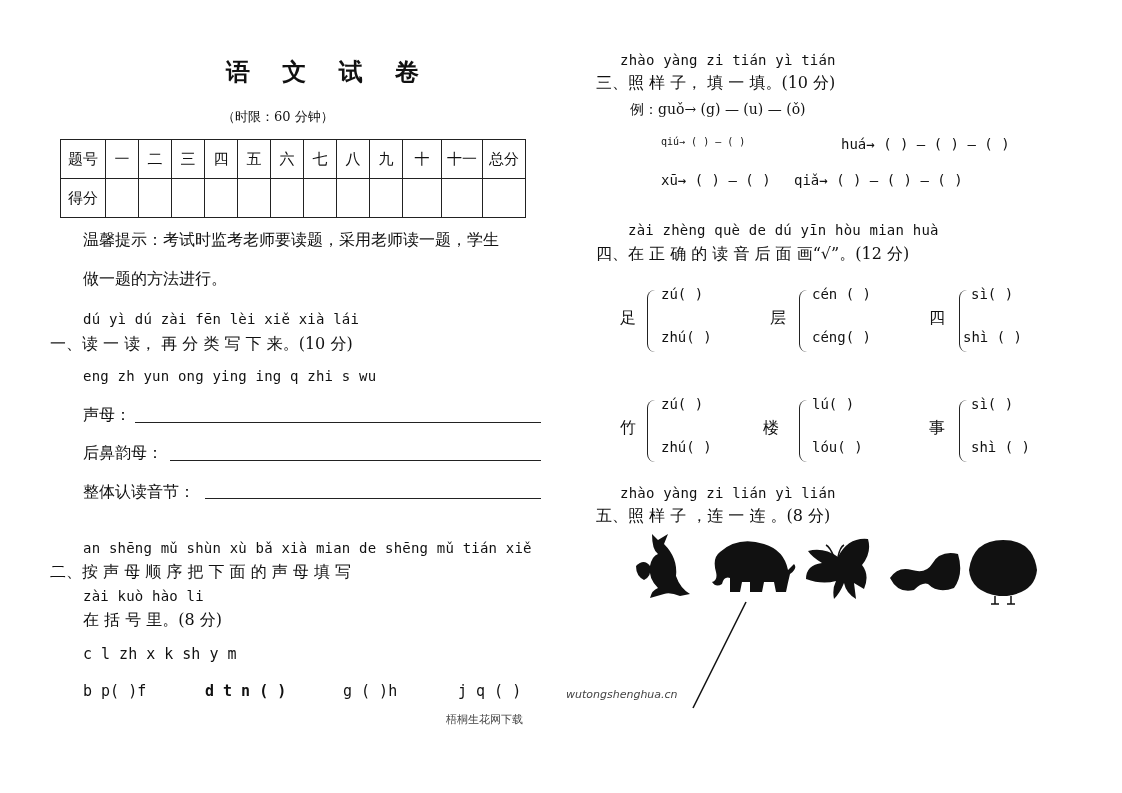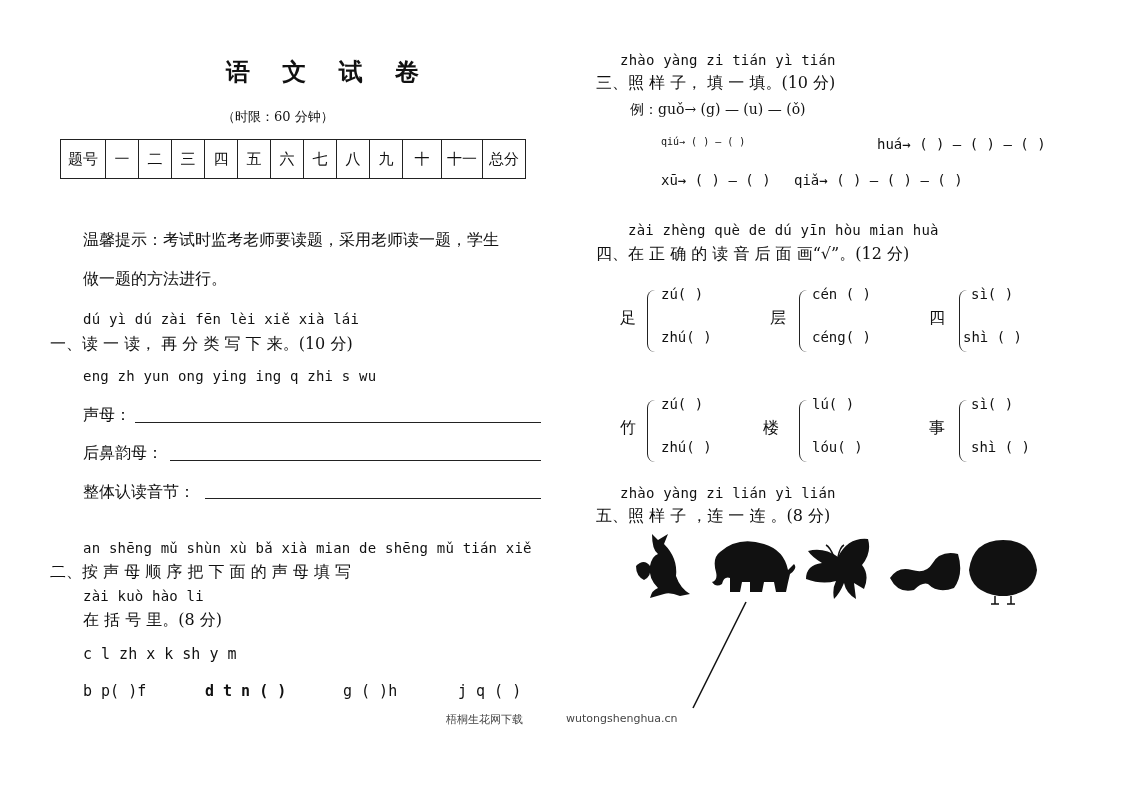--- a/index.html
+++ b/index.html
@@ -38,20 +38,35 @@
     <td style="width:32px">四</td>
     <td style="width:32px">五</td>
     <td style="width:32px">六</td>
     <td style="width:32px">七</td>
     <td style="width:32px">八</td>
     <td style="width:32px">九</td>
     <td style="width:38px">十</td>
     <td style="width:40px">十一</td>
     <td style="width:42px">总分</td>
   </tr>
+  <tr>
+    <td>得分</td>
+    <td></td>
+    <td></td>
+    <td></td>
+    <td></td>
+    <td></td>
+    <td></td>
+    <td></td>
+    <td></td>
+    <td></td>
+    <td></td>
+    <td></td>
+    <td></td>
+  </tr>
 </tbody>
   </table>
 
 <div class="abs cn" style="left:83px;top:230px;">温馨提示：考试时监考老师要读题，采用老师读一题，学生</div>
 <div class="abs cn" style="left:83px;top:269px;">做一题的方法进行。</div>
 
 <div class="abs py" style="left:83px;top:311px;">dú yì dú  zài fēn lèi xiě  xià lái</div>
 <div class="abs cn" style="left:50px;top:334px;">一、读 一 读， 再  分  类  写   下  来。(10 分)</div>
 <div class="abs py" style="left:83px;top:368px;">eng  zh  yun  ong  ying  ing  q  zhi  s  wu</div>
 
@@ -69,21 +84,21 @@
 <div class="abs latin" style="left:83px;top:645px;">c  l  zh  x  k  sh  y  m</div>
 <div class="abs latin" style="left:83px;top:682px;">b p(   )f</div>
 <div class="abs latin" style="left:205px;top:682px;font-weight:bold;">d t n (   )</div>
 <div class="abs latin" style="left:343px;top:682px;">g (   )h</div>
 <div class="abs latin" style="left:458px;top:682px;">j q (   )</div>
 
 <div class="abs py" style="left:620px;top:52px;">zhào yàng zi  tián  yì tián</div>
 <div class="abs cn" style="left:596px;top:73px;">三、照   样  子， 填   一  填。(10 分)</div>
 <div class="abs cn" style="left:630px;top:101px;font-size:14px;">例：guǒ→ (g) — (u) — (ǒ)</div>
 <div class="abs latin" style="left:661px;top:136px;font-size:10px;">qiú→ (   ) — (   )</div>
-<div class="abs latin" style="left:841px;top:136px;font-size:14px;margin-left:36px;">huá→ (    ) — (    ) — (    )</div>
+<div class="abs latin" style="left:841px;top:136px;font-size:14px;">huá→ (    ) — (    ) — (    )</div>
 <div class="abs latin" style="left:661px;top:172px;font-size:14px;">xū→ (   ) — (   )</div>
 <div class="abs latin" style="left:794px;top:172px;font-size:14px;">qiǎ→ (    ) — (    ) — (    )</div>
 
 <div class="abs py" style="left:628px;top:222px;">zài zhèng què de dú yīn hòu mian huà</div>
 <div class="abs cn" style="left:596px;top:244px;">四、在  正   确  的 读  音  后  面   画“√”。(12 分)</div>
 
 <div>
   <div class="abs cn" style="left:620px;top:308px;">足</div>
   <div class="brace" style="left:647px;top:290px;height:62px;"></div>
   <div class="abs latin" style="left:661px;top:286px;font-size:14px;">zú(   )</div>
@@ -141,13 +156,13 @@
 <svg class="animal" style="left:967px;top:538px;" width="72" height="68" viewBox="0 0 72 68">
   <path d="M36 2 q30 0 34 30 q-2 22 -30 26 l-8 0 q-28 -4 -30 -26 q4 -30 34 -30z" fill="#111"></path>
   <path d="M28 58 l0 8 M44 58 l0 8 M24 66 l8 0 M40 66 l8 0" stroke="#111" stroke-width="1.5"></path>
 </svg>
 
 <svg class="animal" style="left:690px;top:600px;" width="60" height="112" viewBox="0 0 60 112">
   <line x1="56" y1="2" x2="3" y2="108" stroke="#111" stroke-width="1.5"></line>
 </svg>
 
 <div class="abs footer" style="left:446px;top:712px;">梧桐生花网下载</div>
-<div class="abs footer" style="left:566px;top:712px;">wutongshenghua.cn</div>
+<div class="abs footer" style="left:566px;top:688px;font-style:italic;">wutongshenghua.cn</div>
 
 </body></html>

